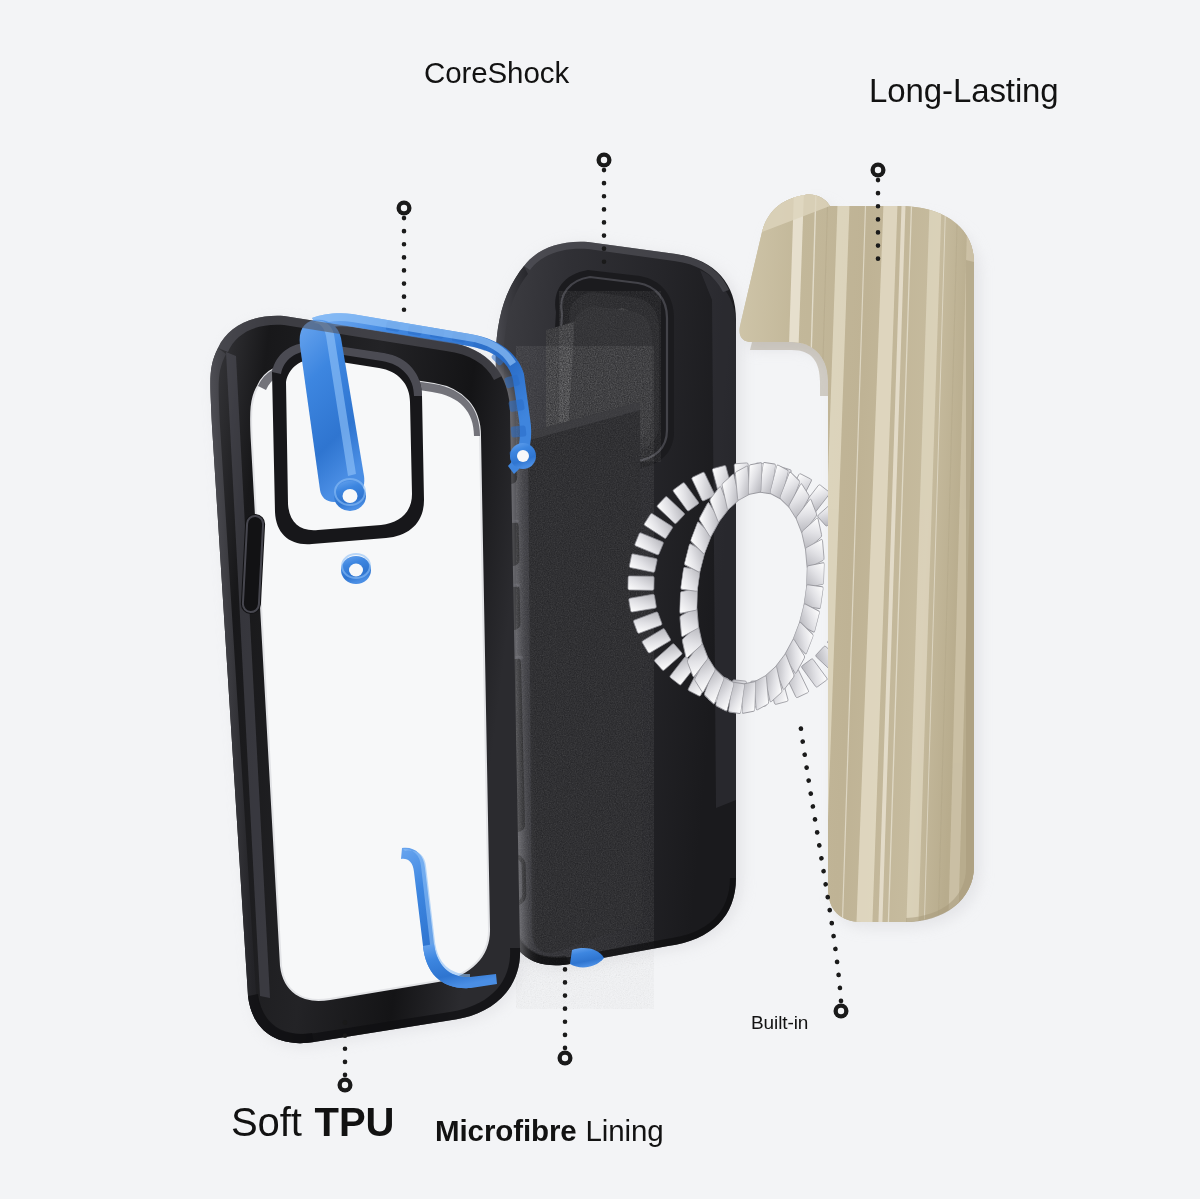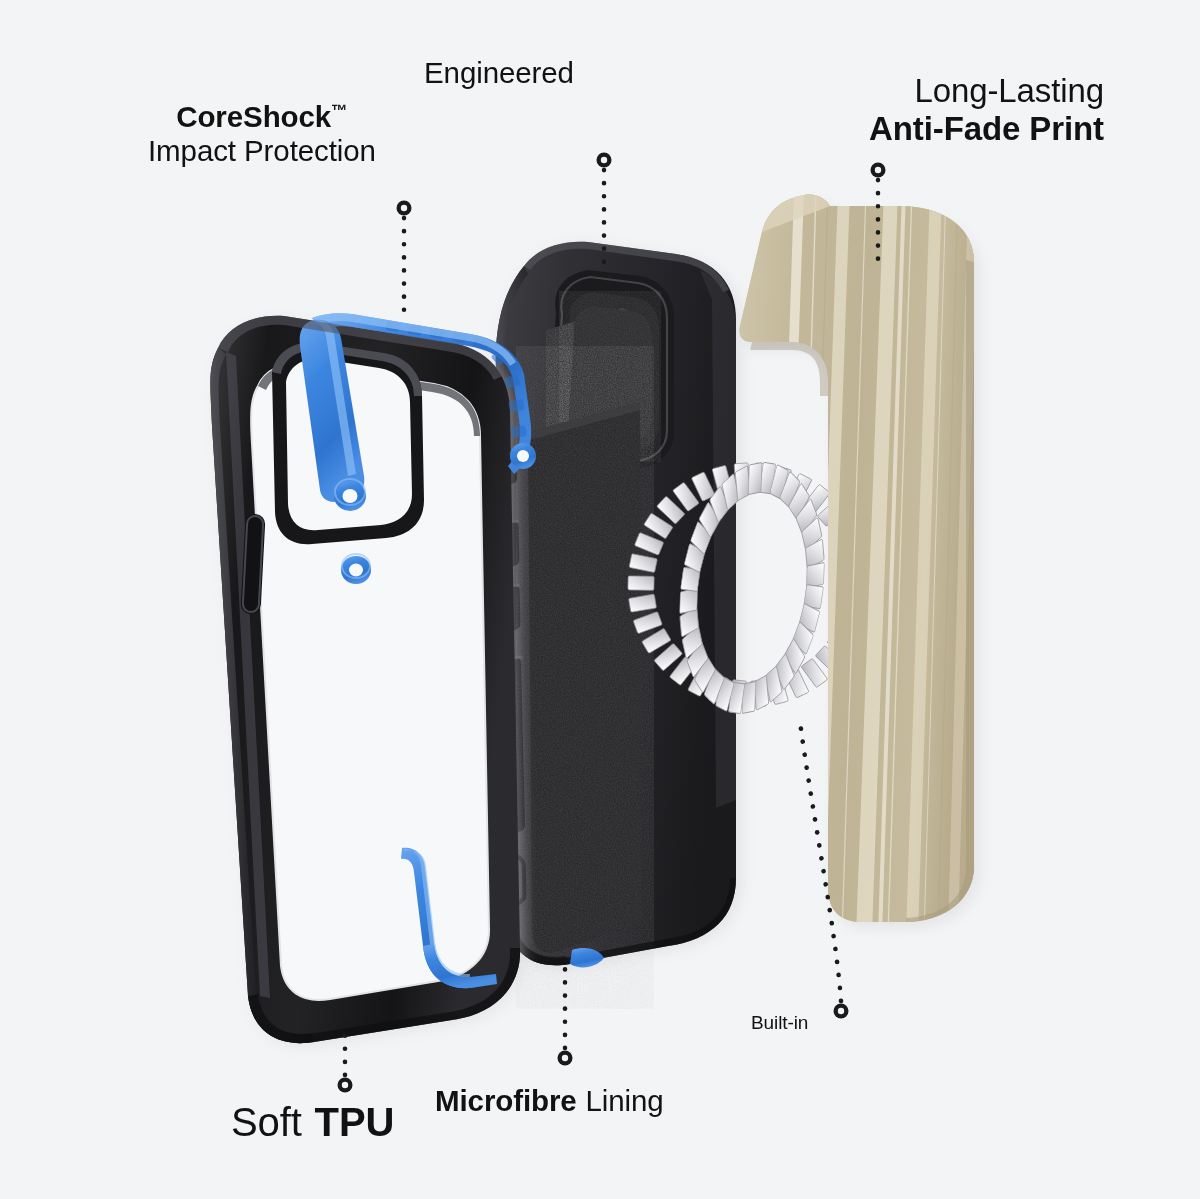--- a/index.html
+++ b/index.html
@@ -35,21 +35,21 @@
   }
   .callout .ln { display: block; }
   .callout .light { font-weight: 400; }
   .callout .bold  { font-weight: 700; }
   .callout .tm { font-size: 0.56em; vertical-align: super; font-weight: 700; letter-spacing: 0; }
 
   .c-coreshock     { left: 148px;  top: 100px;  font-size: 29.5px; text-align: center; }
   .c-polycarbonate { left: 424px;  top: 56px;   font-size: 29.5px; text-align: center; }
   .c-antifade      { left: 869px;  top: 72px;   font-size: 33px; text-align: right; }
   .c-softtpu       { left: 231px;  top: 1099px; font-size: 40px; text-align: left; }
-  .c-microfibre    { left: 435px;  top: 1084px; font-size: 29.5px; text-align: left; }
+  .c-microfibre    { left: 435px;  top: 1114px; font-size: 29.5px; text-align: left; }
   .c-n52           { left: 751px;  top: 1012px; font-size: 19px; text-align: center; }
   .inline-row { display:block; white-space: nowrap; }
 </style>
 </head>
 <body>
 
 <div id="stage">
 
   <svg id="art" viewBox="0 0 1200 1199">
     <defs>
@@ -720,32 +720,27 @@
       <circle cx="878" cy="170" r="3.2" fill="#f3f4f6"></circle>
       <circle cx="345" cy="1085" r="7.5" fill="#1a1a1a"></circle>
       <circle cx="345" cy="1085" r="3.2" fill="#f3f4f6"></circle>
       <circle cx="565" cy="1058" r="7.5" fill="#1a1a1a"></circle>
       <circle cx="565" cy="1058" r="3.2" fill="#f3f4f6"></circle>
       <circle cx="841" cy="1011" r="7.5" fill="#1a1a1a"></circle>
       <circle cx="841" cy="1011" r="3.2" fill="#f3f4f6"></circle>
     </g>
   </svg>
 
-  <div class="callout c-coreshock">
-    <span class="ln inline-row"><span class="bold">CoreShock</span><span class="tm">™</span></span>
-    <span class="ln light">Impact Protection</span>
-  </div>
 
   <div class="callout c-polycarbonate">
-    <span class="ln light">Engineered</span>
+    <span class="ln light">CoreShock</span>
   </div>
 
   <div class="callout c-antifade">
     <span class="ln light">Long-Lasting</span>
-    <span class="ln bold">Anti-Fade Print</span>
   </div>
 
   <div class="callout c-softtpu">
     <span class="ln inline-row"><span class="light">Soft</span><span class="bold" style="margin-left:.32em">TPU</span></span>
   </div>
 
   <div class="callout c-microfibre">
     <span class="ln inline-row"><span class="bold">Microfibre</span><span class="light" style="margin-left:.3em">Lining</span></span>
   </div>
 

